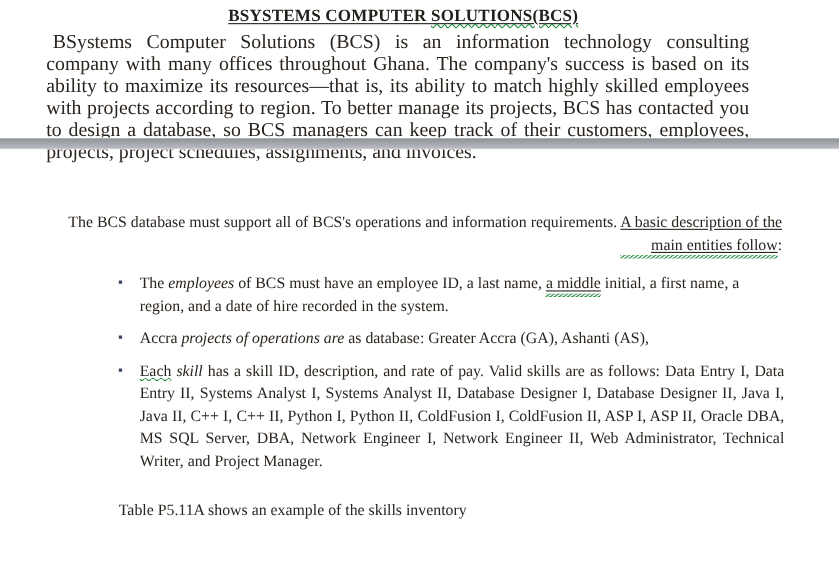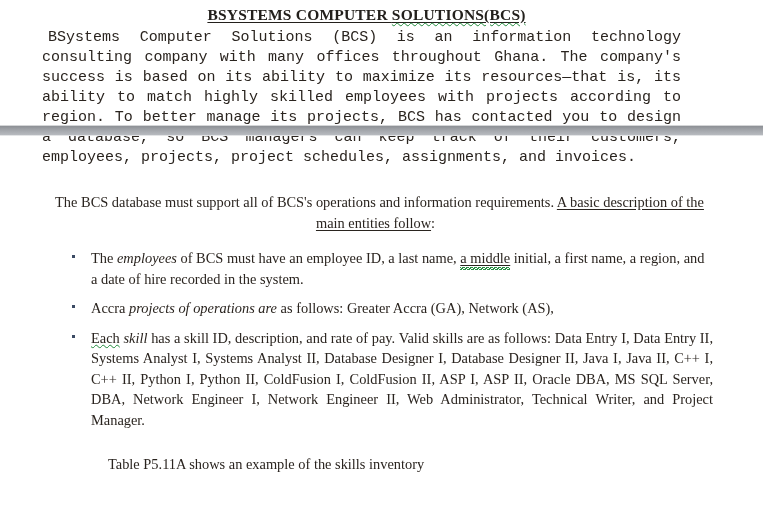--- a/index.html
+++ b/index.html
@@ -75,24 +75,23 @@
       transparent 1px, transparent 2px
     );
     background-size: 4px 3px;
     opacity: 0.95;
   }
 
   
   .intro-para {
     margin: 4px 52px 0 42px;
     text-align: justify;
-    font-size: 15px;
+    font-size: 18px;
     line-height: 20px;
     text-indent: 6px;
-    font-family: Liberation Mono, monospace;
   }
 
   
   .separator-bar {
     position: absolute;
     left: 0;
     top: 125px;
     width: 763px;
     height: 11px;
     background: linear-gradient(to bottom,
@@ -109,28 +108,28 @@
     position: absolute;
     top: 192px;
     left: 0;
     width: 763px;
   }
 
   .lead-para {
     margin: 0 52px 0 40px;
     font-size: 14.4px;
     line-height: 21px;
-    text-align: center;
+    text-align: right;
     text-indent: 8px;
   }
 
   .bullet-list {
     list-style: none;
     margin: 14px 0 0 0;
-    padding: 0 50px 0 72px;
+    padding: 0 50px 0 108px;
   }
   .bullet-list li {
     position: relative;
     font-size: 14.4px;
     line-height: 20.5px;
     margin-bottom: 9px;
     padding-left: 19px;
     text-align: left;
   }
   .bullet-list li .bullet-marker {
@@ -172,21 +171,21 @@
 
     <ul class="bullet-list">
 
       <li>
         <span class="bullet-marker"></span>
         <span><span>The </span><i>employees</i><span>  of BCS  must have an employee ID, a last name, </span><span class="uline-squiggle">a middle</span><span> initial, a first name, a region, and a date of hire recorded in the system.</span></span>
       </li>
 
       <li>
         <span class="bullet-marker"></span>
-        <span><span>Accra </span><i>projects  of operations  are</i><span> as follows:  Greater Accra (GA), Network (AS), </span><br></span>
+        <span><span>Accra </span><i>projects  of operations  are</i><span> as database:  Greater Accra (GA), Ashanti (AS), </span><br></span>
       </li>
 
 
       <li class="justify-item">
         <span class="bullet-marker"></span>
         <span><span class="squiggle-only">Each</span><span> </span><i>skill</i><span> has a skill ID, description,  and  rate of pay. Valid skills are as follows: Data Entry I, Data Entry II, Systems Analyst I, Systems Analyst II, Database Designer I, Database Designer II, Java I, Java II, C++ I, C++ II, Python I, Python II, ColdFusion I, ColdFusion II, ASP I, ASP II, Oracle DBA, MS SQL Server, DBA,  Network Engineer I, Network Engineer II, Web Administrator,  Technical Writer, and Project Manager.</span></span>
       </li>
 
     </ul>
 

